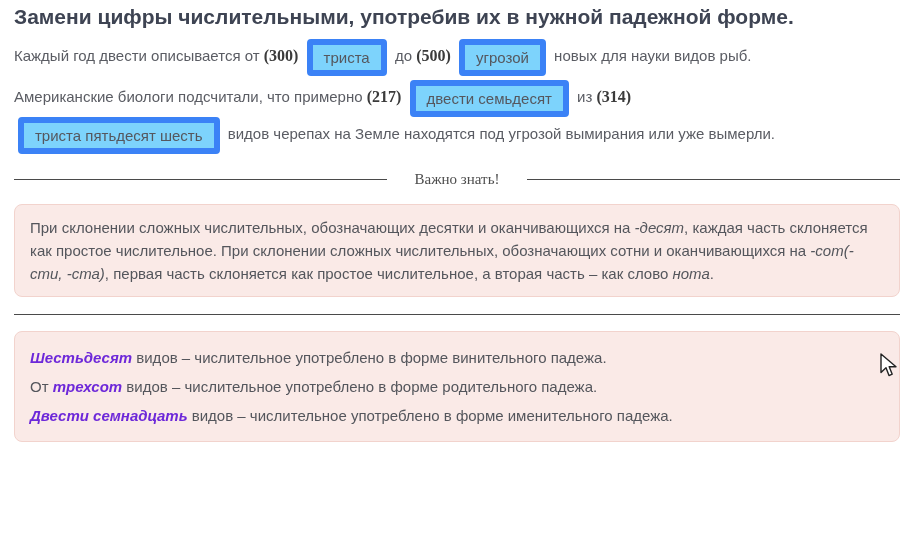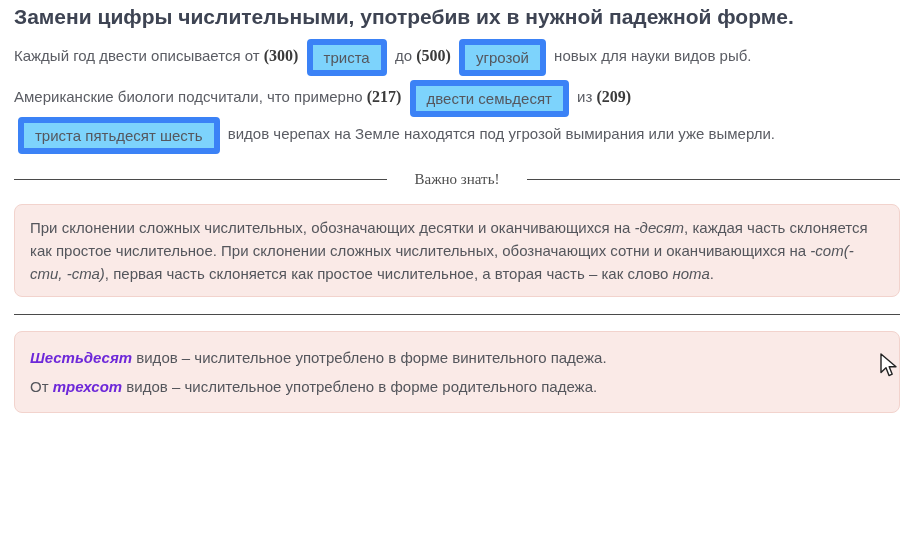--- a/index.html
+++ b/index.html
@@ -112,21 +112,21 @@
     <span class="num">(500)</span>
     <span class="answer-box answer-wrong">угрозой</span>
     <span>новых для науки видов рыб.</span>
   </p>
 
   <p class="ex">
     <span>Американские биологи подсчитали, что примерно</span>
     <span class="num">(217)</span>
     <span class="answer-box answer-wrong">двести семьдесят</span>
     <span>из</span>
-    <span class="num">(209)</span>
+    <span class="num">(314)</span>
     <br>
     <span class="answer-box answer-wrong">триста пятьдесят шесть</span>
     <span>видов черепах на Земле находятся под угрозой вымирания или уже вымерли.</span>
   </p>
 </div>
 
 <div class="divider">
   <div class="line"></div>
   <div class="label">Важно знать!</div>
   <div class="line"></div>
@@ -137,19 +137,20 @@
 </div>
 
 <div class="divider">
   <div class="line"></div>
   <div class="line"></div>
 </div>
 
 <div class="panel explain">
   <p><span></span><span class="bi">Шестьдесят</span><span> видов – числительное употреблено в форме винительного падежа.</span></p>
   <p><span>От </span><span class="bi">трехсот</span><span> видов – числительное употреблено в форме родительного падежа.</span></p>
+  <p><span></span><span class="bi">Двести семнадцать</span><span> видов – числительное употреблено в форме именительного падежа.</span></p>
 </div>
 
 <div class="cursor">
   <svg width="19" height="25" viewBox="0 0 19 25">
     <path d="M2 1 L2 19.5 L7 14.8 L10 22.6 L13.2 21.2 L10.2 13.7 L17 13.7 Z" fill="#ffffff" stroke="#222222" stroke-width="1.4" stroke-linejoin="round"></path>
   </svg>
 </div>
 
 </body></html>

